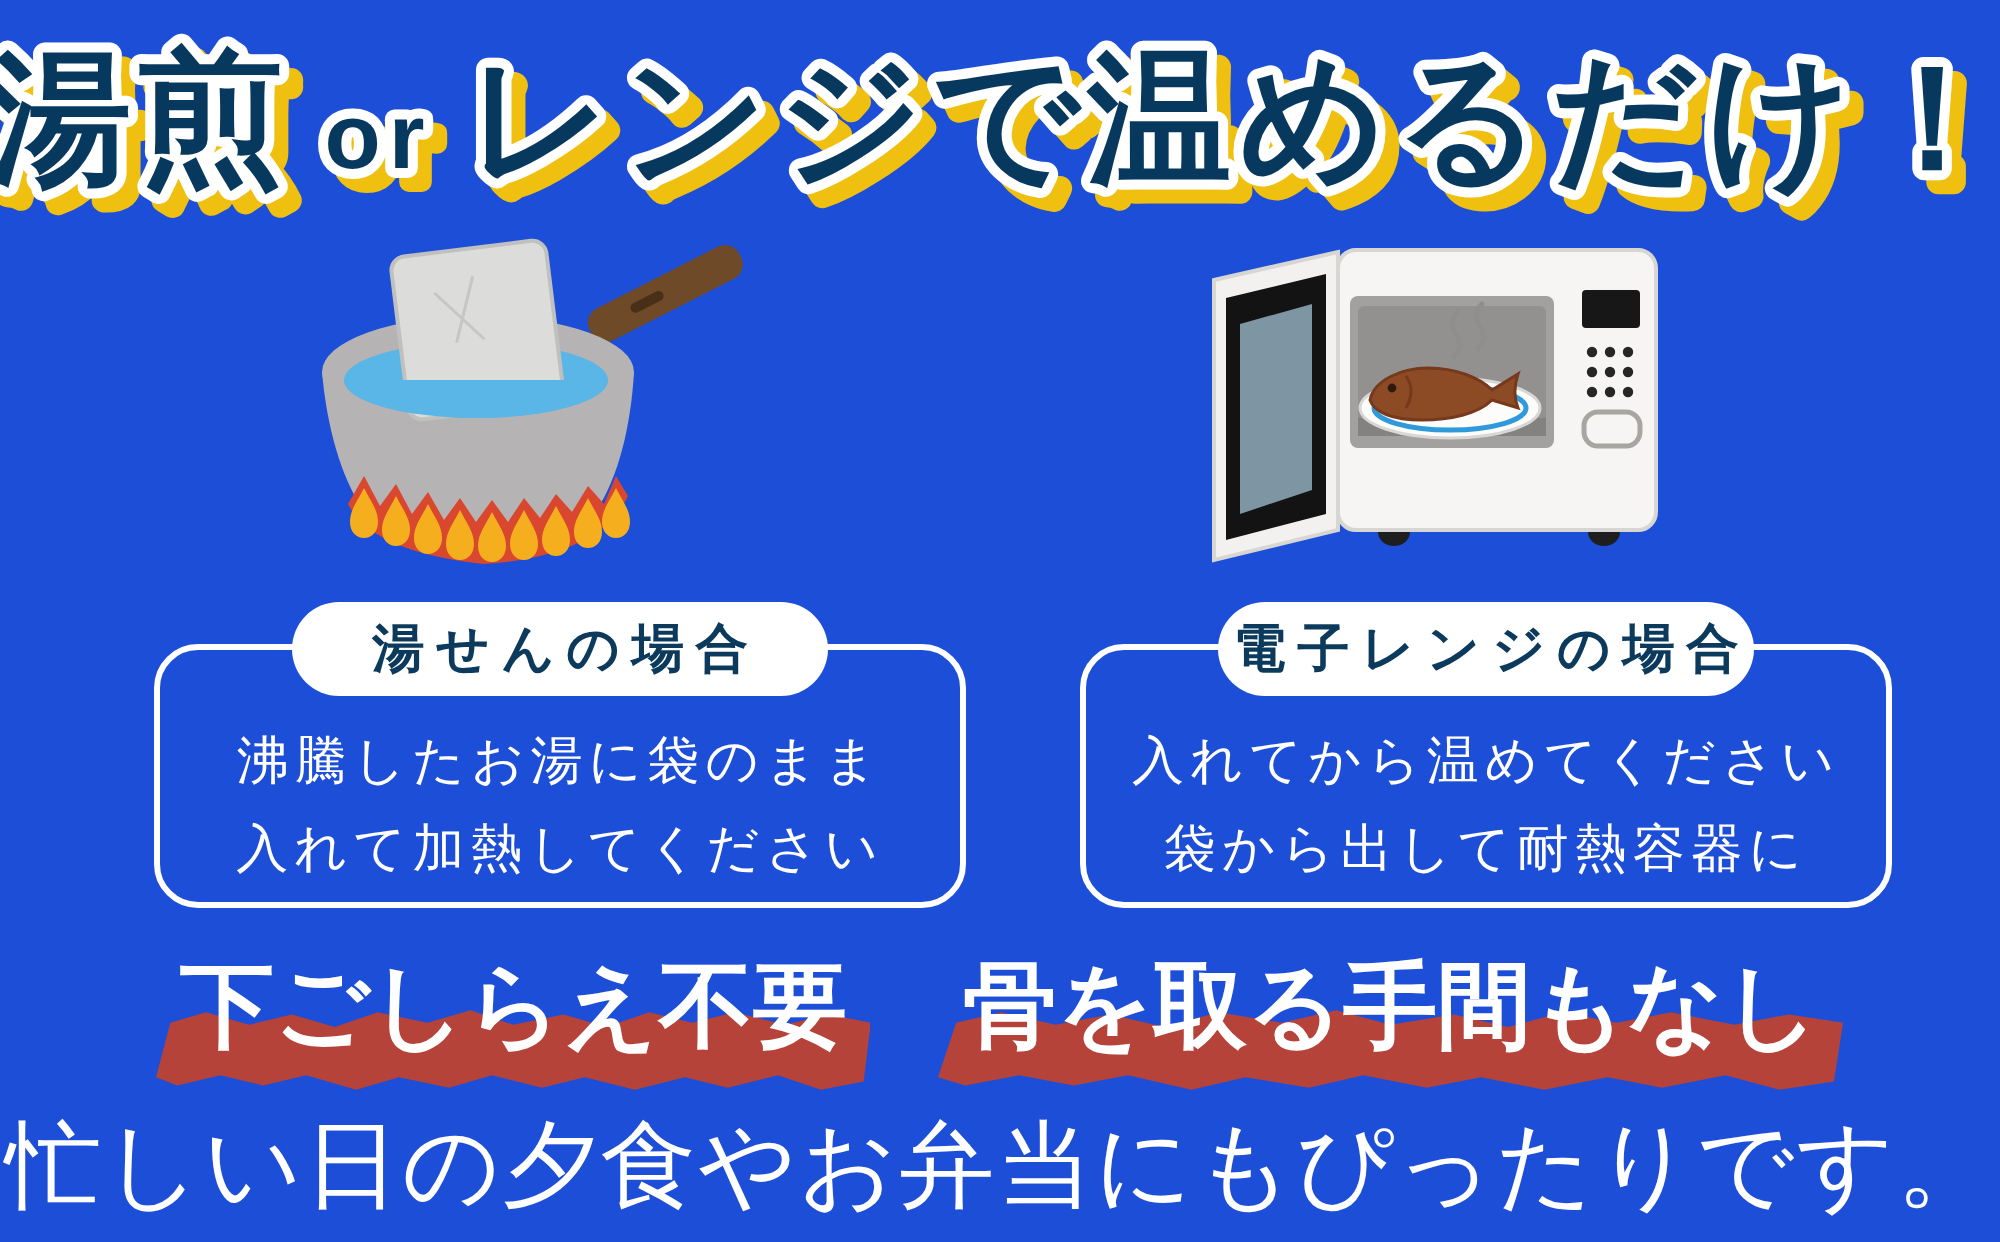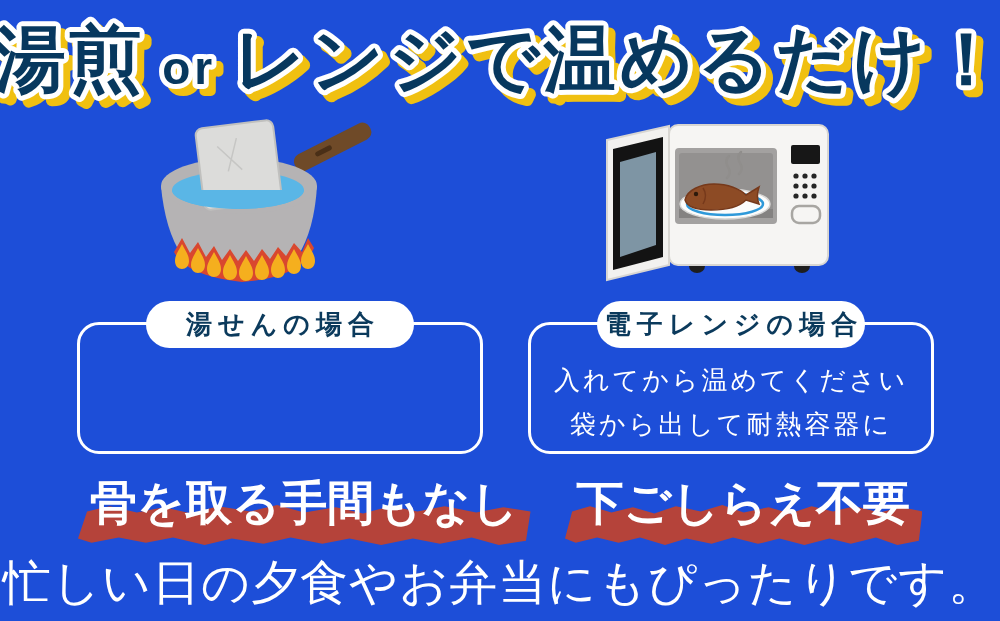--- a/index.html
+++ b/index.html
@@ -47,21 +47,21 @@
   
   .method-box {
     position: absolute;
     top: 322px;
     width: 406px;
     height: 132px;
     border: 3px solid #ffffff;
     border-radius: 22px;
   }
   .box-left  { left: 77px; }
-  .box-right { left: 528px; }
+  .box-right { left: 540px; }
   .pill {
     position: absolute;
     top: -24px;
     left: 50%;
     transform: translateX(-50%);
     width: 268px;
     height: 47px;
     background: #ffffff;
     border-radius: 24px;
     display: flex;
@@ -219,42 +219,46 @@
       <polygon points="10,28 72,14 72,153 10,168" fill="#f2f1ef" stroke="#d8d6d2" stroke-width="2"></polygon>
       <polygon points="16,37 66,25 66,145 16,158" fill="#131313"></polygon>
       <polygon points="23,50 59,40 59,133 23,145" fill="#7e95a4"></polygon>
     </g>
   </svg>
 
   <div class="method-box box-left">
     <div class="pill">
       <span>湯せんの場合</span>
     </div>
+    <div class="box-text">
+      <div>沸騰したお湯に袋のまま</div>
+      <div>入れて加熱してください</div>
+    </div>
   </div>
 
   <div class="method-box box-right">
     <div class="pill">
       <span>電子レンジの場合</span>
     </div>
     <div class="box-text">
       <div>入れてから温めてください</div>
       <div>袋から出して耐熱容器に</div>
     </div>
   </div>
 
   <div class="redline">
+    <span class="hl">
+      <svg class="brush" viewBox="0 0 100 42" preserveAspectRatio="none">
+        <path fill="#b5433a" d="M2,8 L7,3 L13,9 L19,4 L25,10 L31,3 L38,8 L44,2 L50,9 L57,4 L63,10 L69,3 L75,8 L81,3 L88,9 L94,4 L100,8 L99,36 L93,40 L87,33 L80,39 L74,34 L67,40 L60,34 L54,39 L47,33 L41,39 L34,34 L28,40 L21,33 L15,38 L9,33 L3,38 L0,34 Z"></path>
+      </svg>
+      <span class="hl-text">下ごしらえ不要</span>
+    </span>
     <span class="hl">
       <svg class="brush" viewBox="0 0 100 42" preserveAspectRatio="none">
         <path fill="#b5433a" d="M2,8 L7,3 L13,9 L19,4 L25,10 L31,3 L38,8 L44,2 L50,9 L57,4 L63,10 L69,3 L75,8 L81,3 L88,9 L94,4 L100,8 L99,36 L93,40 L87,33 L80,39 L74,34 L67,40 L60,34 L54,39 L47,33 L41,39 L34,34 L28,40 L21,33 L15,38 L9,33 L3,38 L0,34 Z"></path>
       </svg>
       <span class="hl-text">骨を取る手間もなし</span>
     </span>
-    <span class="hl">
-      <svg class="brush" viewBox="0 0 100 42" preserveAspectRatio="none">
-        <path fill="#b5433a" d="M2,8 L7,3 L13,9 L19,4 L25,10 L31,3 L38,8 L44,2 L50,9 L57,4 L63,10 L69,3 L75,8 L81,3 L88,9 L94,4 L100,8 L99,36 L93,40 L87,33 L80,39 L74,34 L67,40 L60,34 L54,39 L47,33 L41,39 L34,34 L28,40 L21,33 L15,38 L9,33 L3,38 L0,34 Z"></path>
-      </svg>
-      <span class="hl-text">下ごしらえ不要</span>
-    </span>
   </div>
 
   <div class="closing">忙しい日の夕食やお弁当にもぴったりです。</div>
 
 </div>
 
 </body></html>

